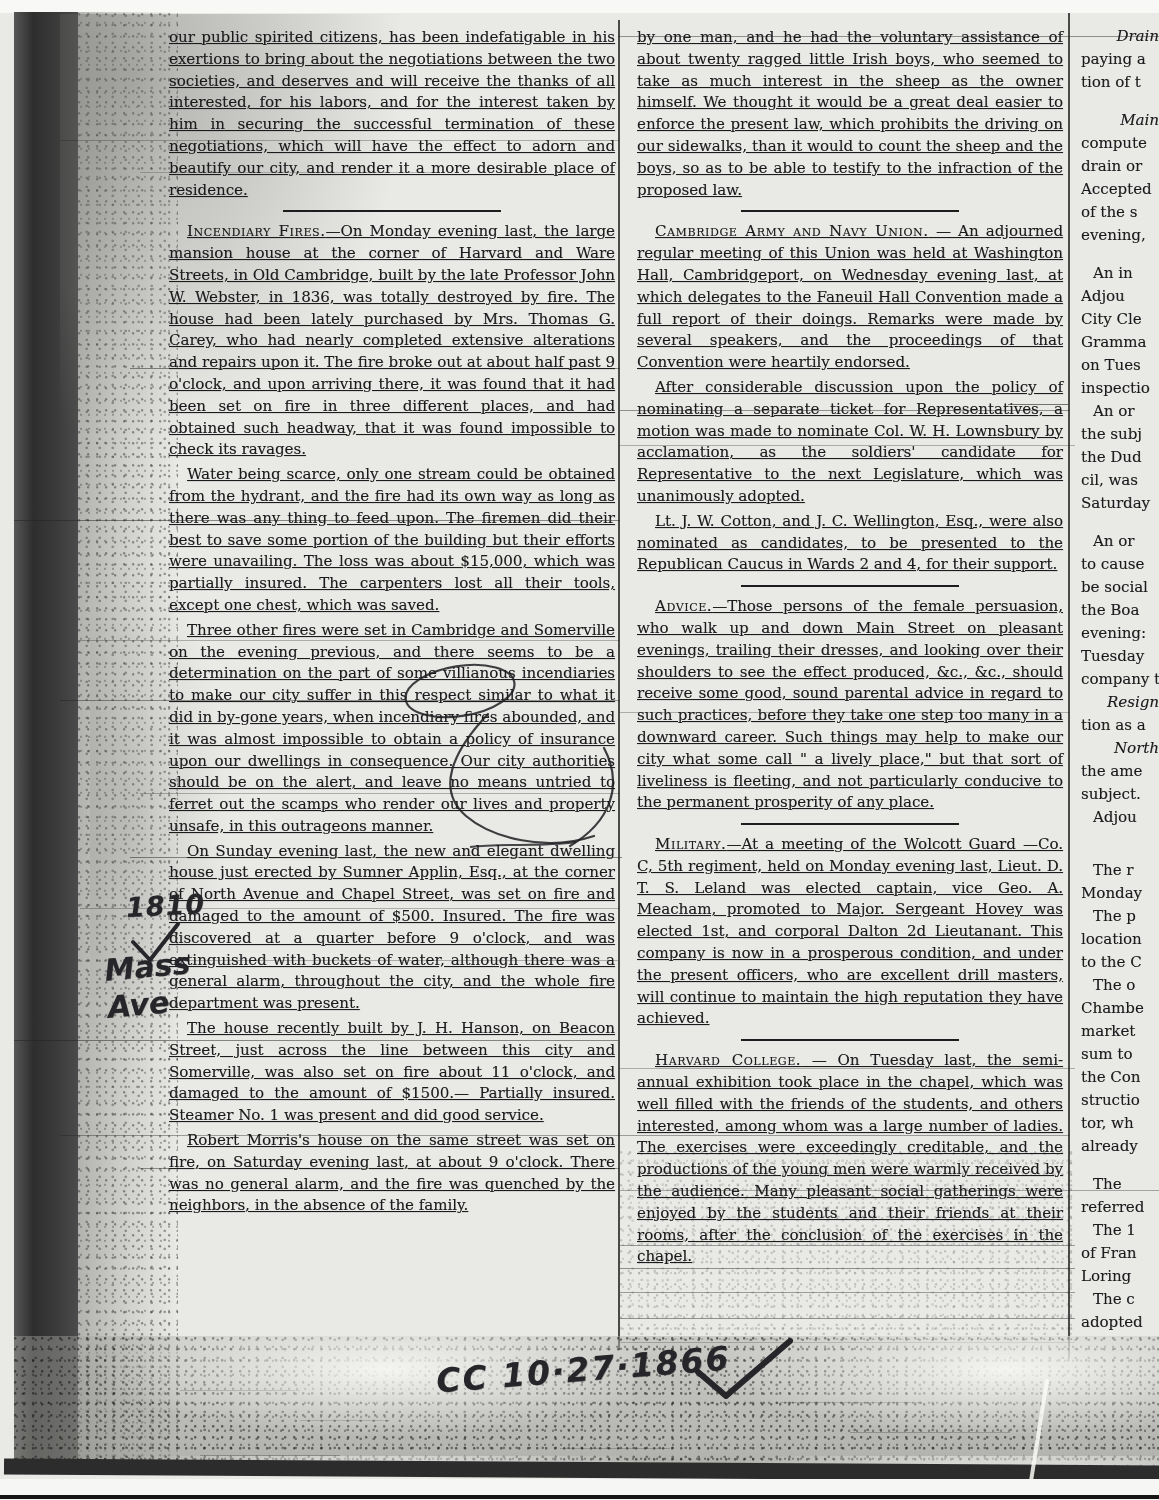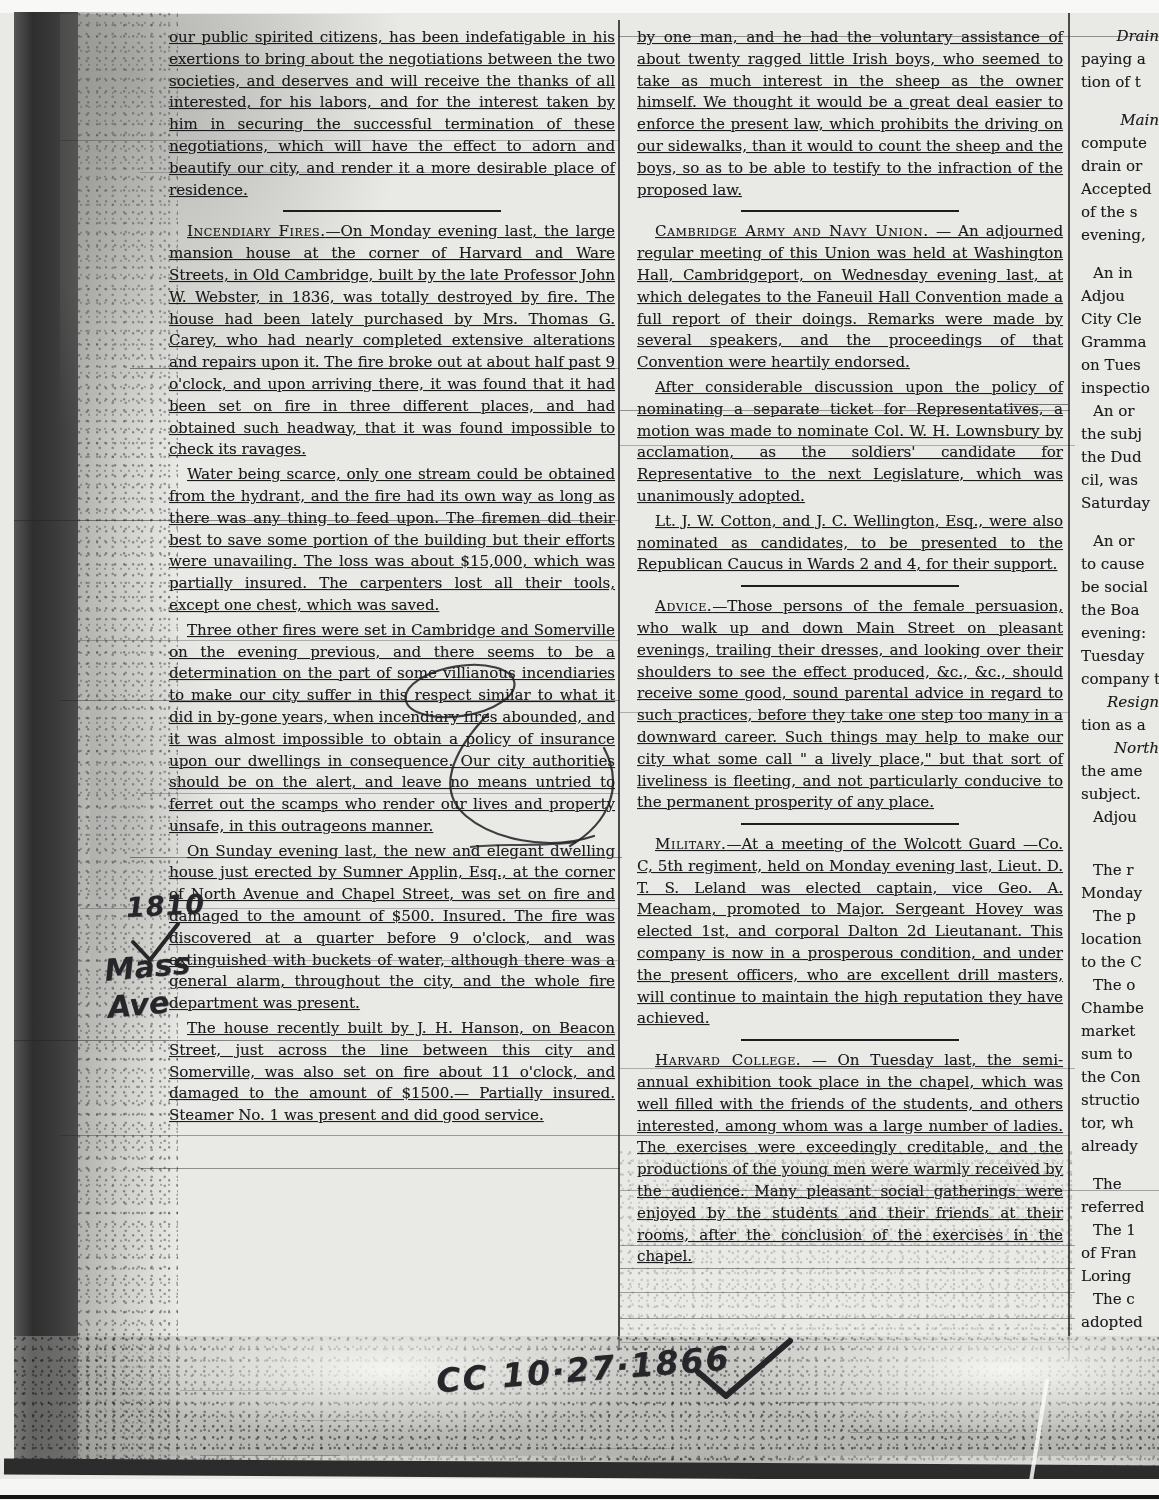--- a/index.html
+++ b/index.html
@@ -111,20 +111,21 @@
   <div class="vrule" id="vrule2"></div>
 
   <div class="col" id="col-left">
       <p class="noindent">our public spirited citizens, has been indefatigable in his exertions to bring about the negotiations between the two societies, and deserves and will receive the thanks of all interested, for his labors, and for the interest taken by him in securing the successful termination of these negotiations, which will have the effect to adorn and beautify our city, and render it a more desirable place of residence.</p>
       <div class="section-rule"></div>
       <p><span class="heading">Incendiary Fires.</span>—On Monday evening last, the large mansion house at the corner of Harvard and Ware Streets, in Old Cambridge, built by the late Professor John W. Webster, in 1836, was totally destroyed by fire. The house had been lately purchased by Mrs. Thomas G. Carey, who had nearly completed extensive alterations and repairs upon it. The fire broke out at about half past 9 o'clock, and upon arriving there, it was found that it had been set on fire in three different places, and had obtained such headway, that it was found impossible to check its ravages.</p>
       <p>Water being scarce, only one stream could be obtained from the hydrant, and the fire had its own way as long as there was any thing to feed upon. The firemen did their best to save some portion of the building but their efforts were unavailing. The loss was about $15,000, which was partially insured. The carpenters lost all their tools, except one chest, which was saved.</p>
       <p>Three other fires were set in Cambridge and Somerville on the evening previous, and there seems to be a determination on the part of some villianous incendiaries to make our city suffer in this respect similar to what it did in by-gone years, when incendiary fires abounded, and it was almost impossible to obtain a policy of insurance upon our dwellings in consequence. Our city authorities should be on the alert, and leave no means untried to ferret out the scamps who render our lives and property unsafe, in this outrageons manner.</p>
       <p>On Sunday evening last, the new and elegant dwelling house just erected by Sumner Applin, Esq., at the corner of North Avenue and Chapel Street, was set on fire and damaged to the amount of $500. Insured. The fire was discovered at a quarter before 9 o'clock, and was extinguished with buckets of water, although there was a general alarm, throughout the city, and the whole fire department was present.</p>
       <p>The house recently built by J. H. Hanson, on Beacon Street, just across the line between this city and Somerville, was also set on fire about 11 o'clock, and damaged to the amount of $1500.— Partially insured. Steamer No. 1 was present and did good service.</p>
+      <p>Robert Morris's house on the same street was set on fire, on Saturday evening last, at about 9 o'clock. There was no general alarm, and the fire was quenched by the neighbors, in the absence of the family.</p>
     </div>
   <div class="col" id="col-mid">
       <p class="noindent">by one man, and he had the voluntary assistance of about twenty ragged little Irish boys, who seemed to take as much interest in the sheep as the owner himself. We thought it would be a great deal easier to enforce the present law, which prohibits the driving on our sidewalks, than it would to count the sheep and the boys, so as to be able to testify to the infraction of the proposed law.</p>
       <div class="section-rule"></div>
       <p><span class="heading">Cambridge Army and Navy Union.</span> — An adjourned regular meeting of this Union was held at Washington Hall, Cambridgeport, on Wednesday evening last, at which delegates to the Faneuil Hall Convention made a full report of their doings. Remarks were made by several speakers, and the proceedings of that Convention were heartily endorsed.</p>
       <p>After considerable discussion upon the policy of nominating a separate ticket for Representatives, a motion was made to nominate Col. W. H. Lownsbury by acclamation, as the soldiers' candidate for Representative to the next Legislature, which was unanimously adopted.</p>
       <p>Lt. J. W. Cotton, and J. C. Wellington, Esq., were also nominated as candidates, to be presented to the Republican Caucus in Wards 2 and 4, for their support.</p>
       <div class="section-rule"></div>
       <p><span class="heading">Advice.</span>—Those persons of the female persuasion, who walk up and down Main Street on pleasant evenings, trailing their dresses, and looking over their shoulders to see the effect produced, &amp;c., &amp;c., should receive some good, sound parental advice in regard to such practices, before they take one step too many in a downward career. Such things may help to make our city what some call " a lively place," but that sort of liveliness is fleeting, and not particularly conducive to the permanent prosperity of any place.</p>
       <div class="section-rule"></div>

